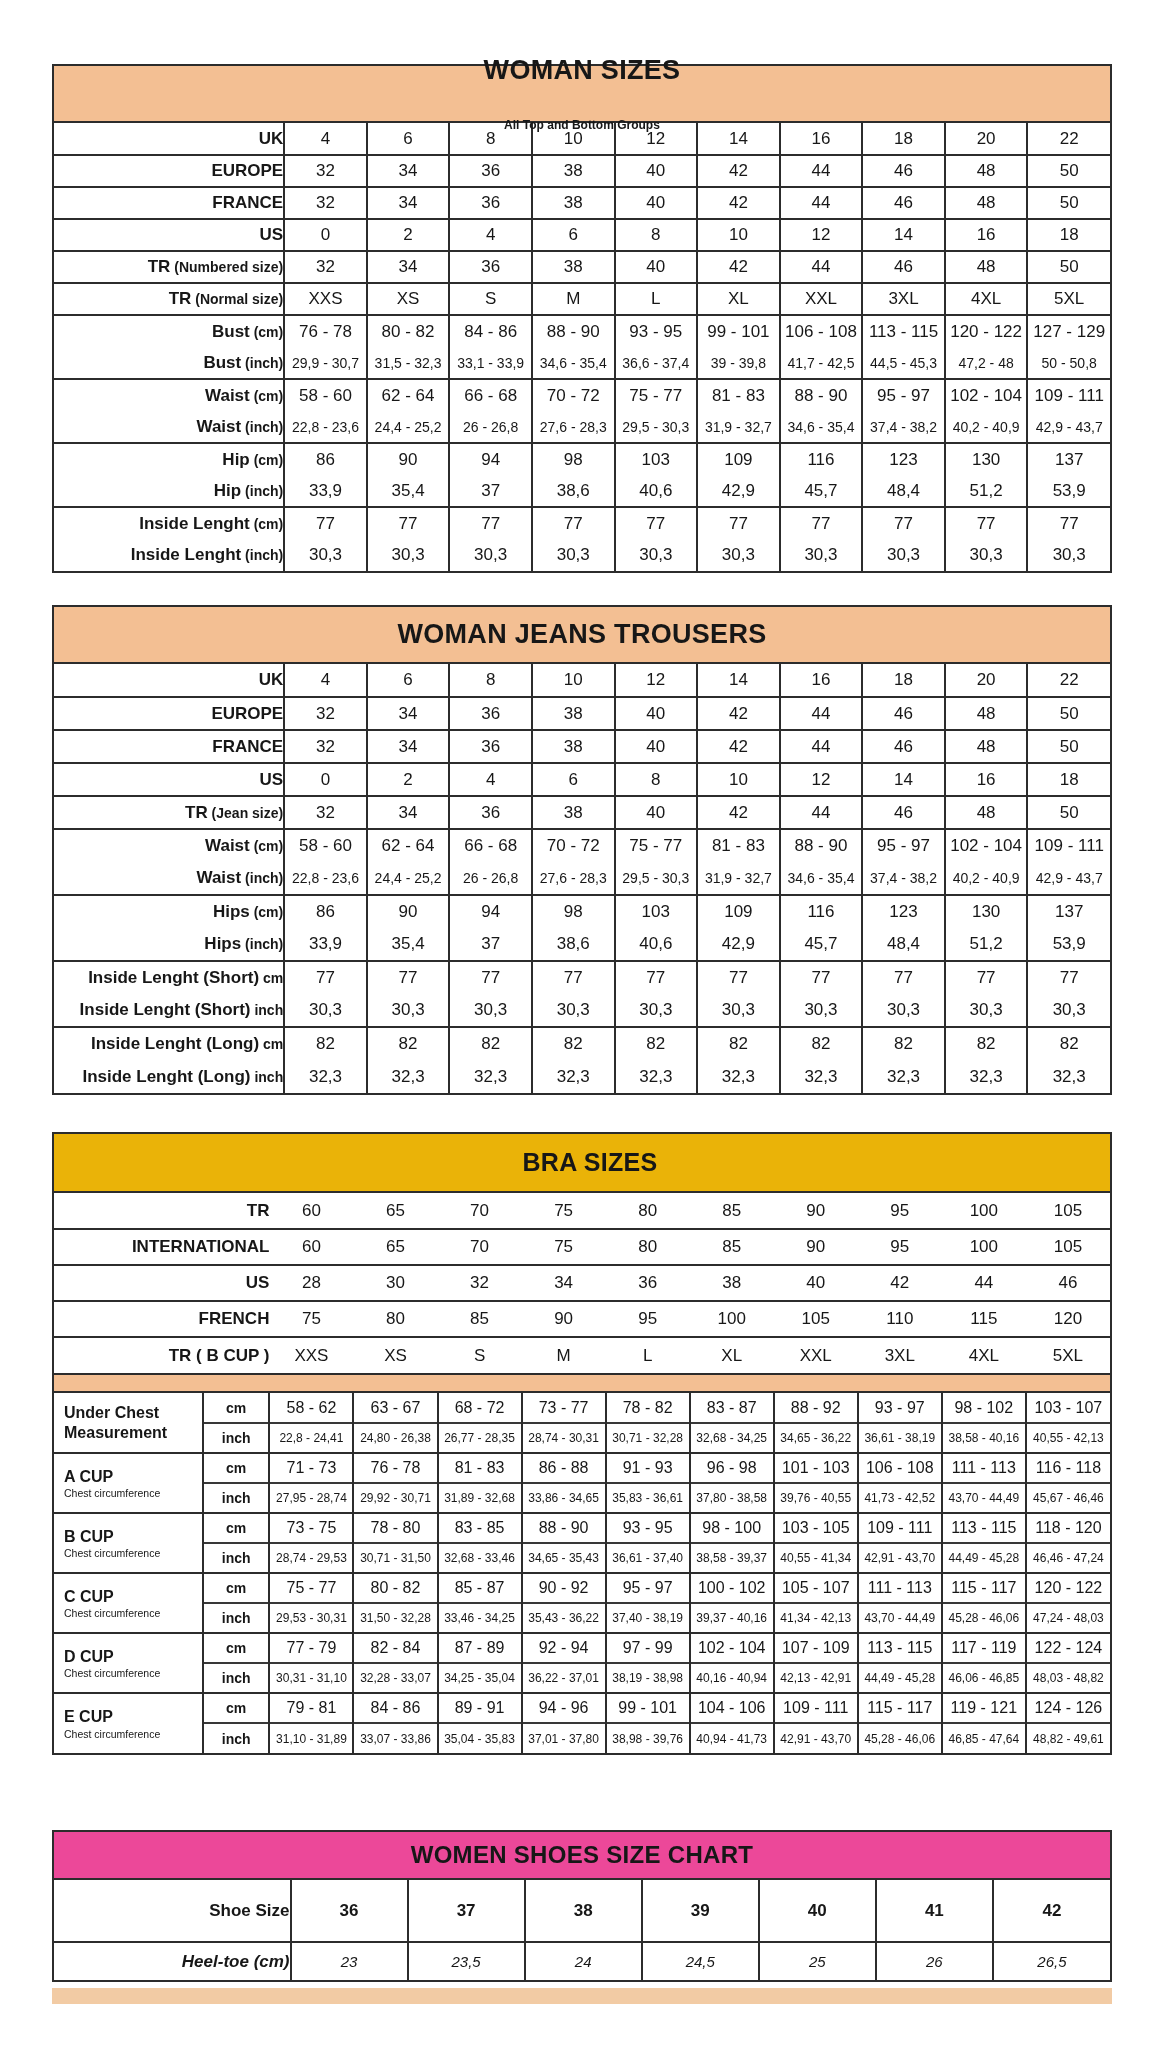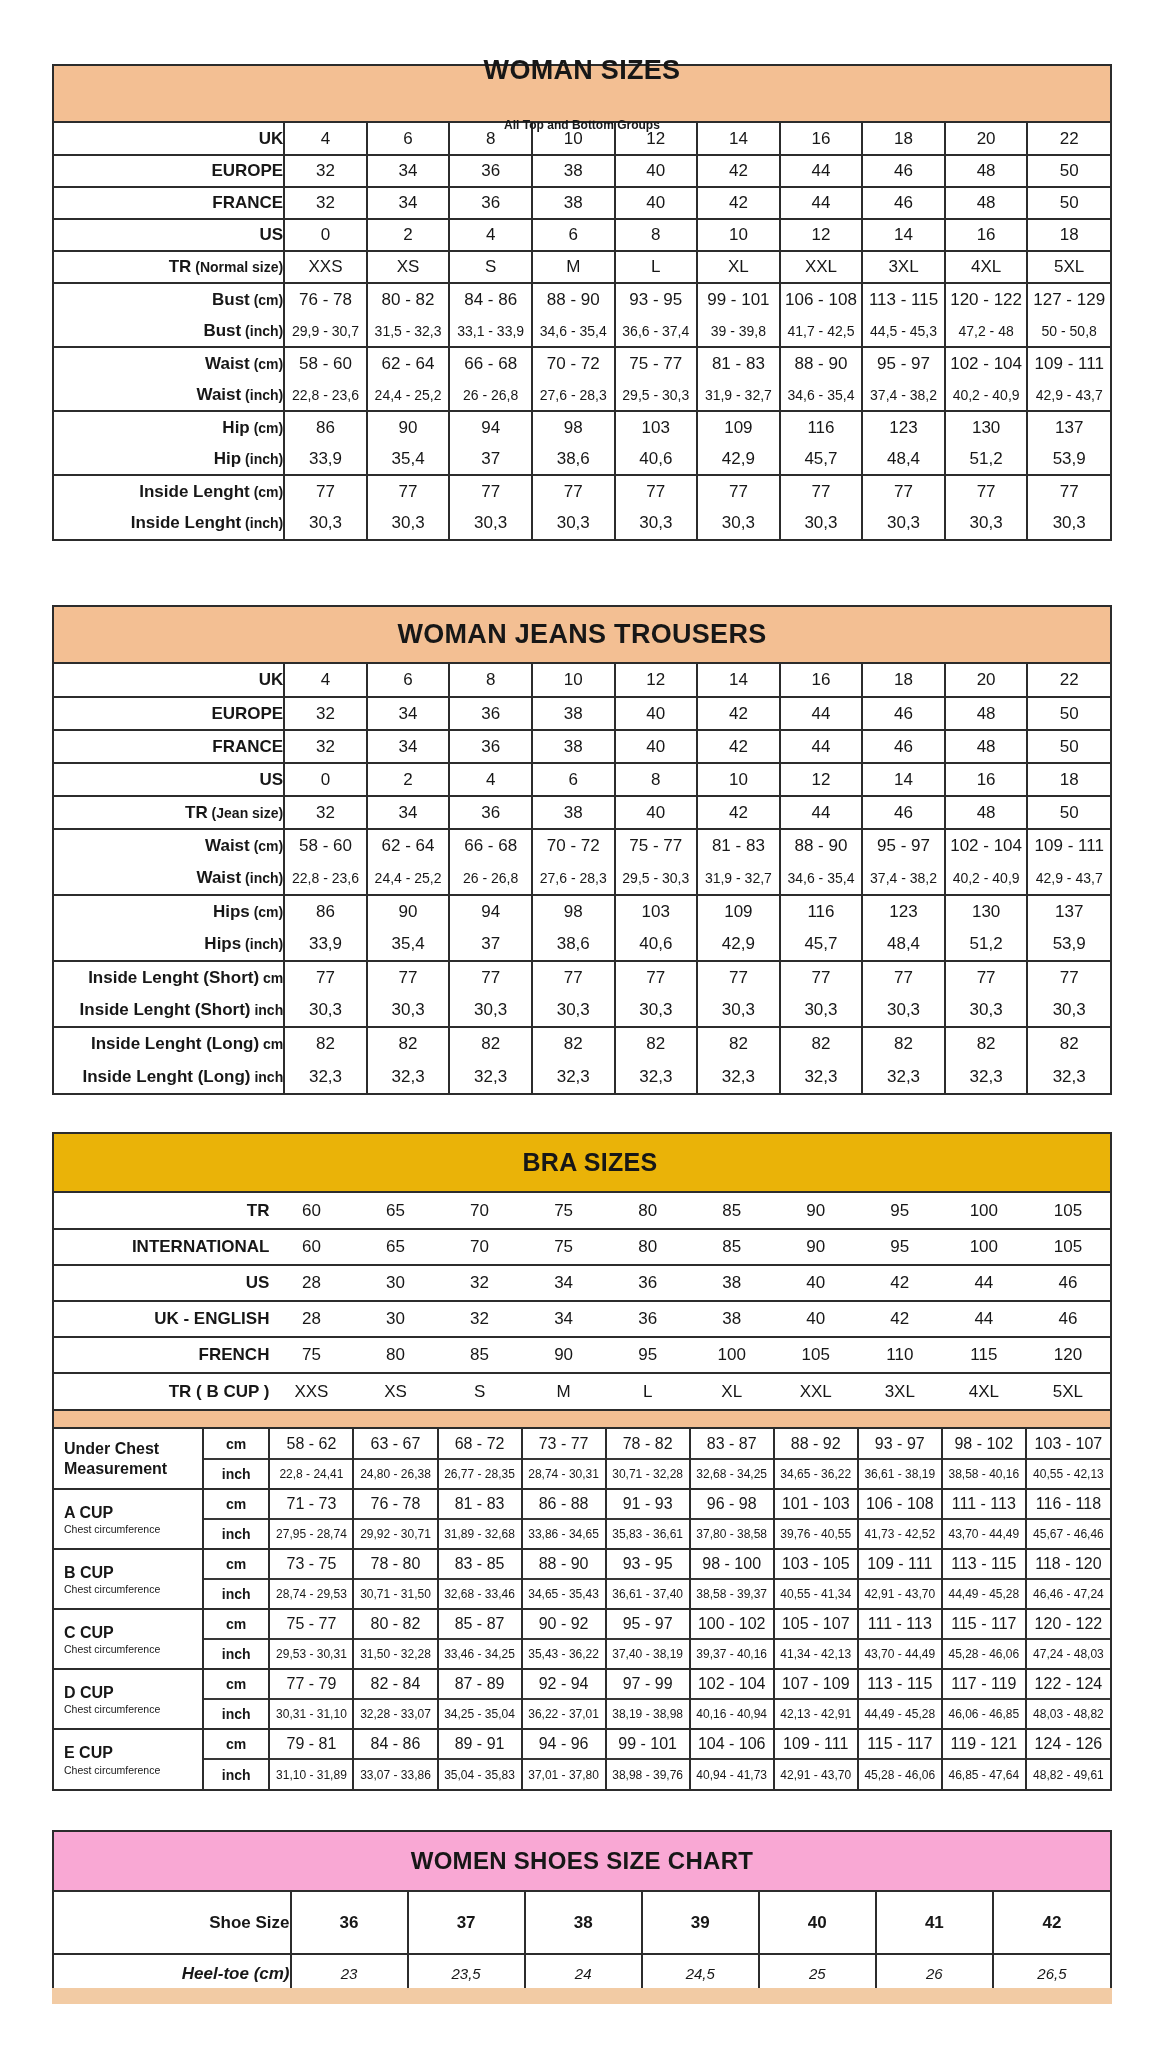--- a/index.html
+++ b/index.html
@@ -103,20 +103,33 @@
           <td class="val">4</td>
           <td class="val">6</td>
           <td class="val">8</td>
           <td class="val">10</td>
           <td class="val">12</td>
           <td class="val">14</td>
           <td class="val">16</td>
           <td class="val">18</td>
         </tr>
         <tr class="bs " style="height: 32px;">
+          <td class="lbl"><span class="lm">TR</span><span class="ln"> (Numbered size)</span></td>
+          <td class="val">32</td>
+          <td class="val">34</td>
+          <td class="val">36</td>
+          <td class="val">38</td>
+          <td class="val">40</td>
+          <td class="val">42</td>
+          <td class="val">44</td>
+          <td class="val">46</td>
+          <td class="val">48</td>
+          <td class="val">50</td>
+        </tr>
+        <tr class="bs " style="height: 32px;">
           <td class="lbl"><span class="lm">TR</span><span class="ln"> (Normal size)</span></td>
           <td class="val">XXS</td>
           <td class="val">XS</td>
           <td class="val">S</td>
           <td class="val">M</td>
           <td class="val">L</td>
           <td class="val">XL</td>
           <td class="val">XXL</td>
           <td class="val">3XL</td>
           <td class="val">4XL</td>
@@ -456,33 +469,20 @@
           <td class="val">32</td>
           <td class="val">34</td>
           <td class="val">36</td>
           <td class="val">38</td>
           <td class="val">40</td>
           <td class="val">42</td>
           <td class="val">44</td>
           <td class="val">46</td>
         </tr>
         <tr class="bs" style="height: 36px;">
-          <td class="lbl"><span class="lm">UK - ENGLISH</span></td>
-          <td class="val">28</td>
-          <td class="val">30</td>
-          <td class="val">32</td>
-          <td class="val">34</td>
-          <td class="val">36</td>
-          <td class="val">38</td>
-          <td class="val">40</td>
-          <td class="val">42</td>
-          <td class="val">44</td>
-          <td class="val">46</td>
-        </tr>
-        <tr class="bs" style="height: 36px;">
           <td class="lbl"><span class="lm">FRENCH</span></td>
           <td class="val">75</td>
           <td class="val">80</td>
           <td class="val">85</td>
           <td class="val">90</td>
           <td class="val">95</td>
           <td class="val">100</td>
           <td class="val">105</td>
           <td class="val">110</td>
           <td class="val">115</td>
@@ -689,21 +689,21 @@
           <td class="val">42,91 - 43,70</td>
           <td class="val">45,28 - 46,06</td>
           <td class="val">46,85 - 47,64</td>
           <td class="val">48,82 - 49,61</td>
         </tr>
       </tbody>
   </table>
 </section>
 
 <section class="tbl" style="top:1830px">
-  <div class="hdr" style="height: 60px; background: #f9a8d4;">
+  <div class="hdr" style="height: 48px; background: #ec4899;">
     <div class="title" style="font-size:24px">WOMEN SHOES SIZE CHART</div>
   </div>
   <table class="shoes">
     <colgroup>
         <col style="width:22.4%">
         <col span="7" style="width:11.086%">
       </colgroup>
     <tbody id="t4-body">
         <tr class="bold " style="height: 62px;">
           <td class="lbl"><span class="lm">Shoe Size</span></td>

